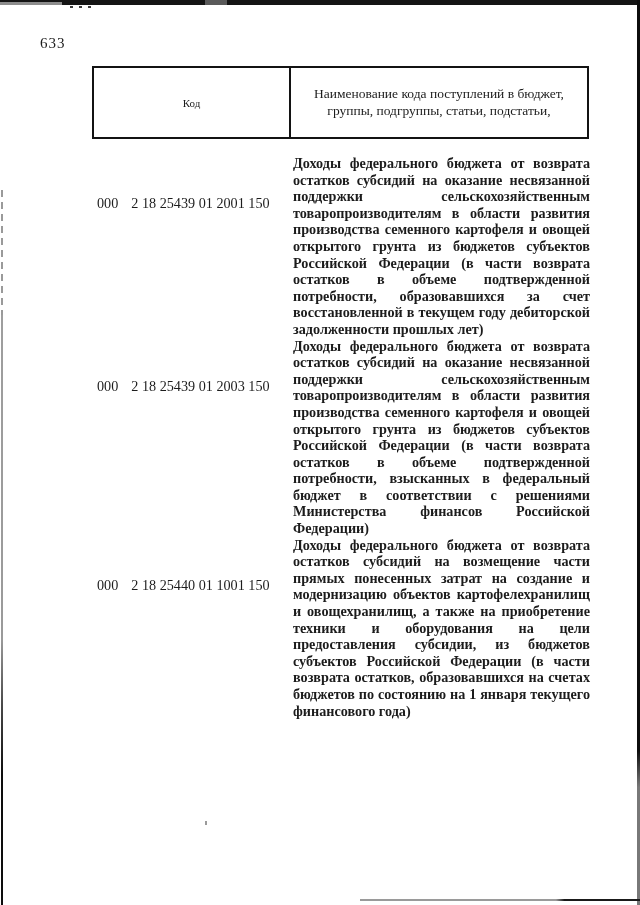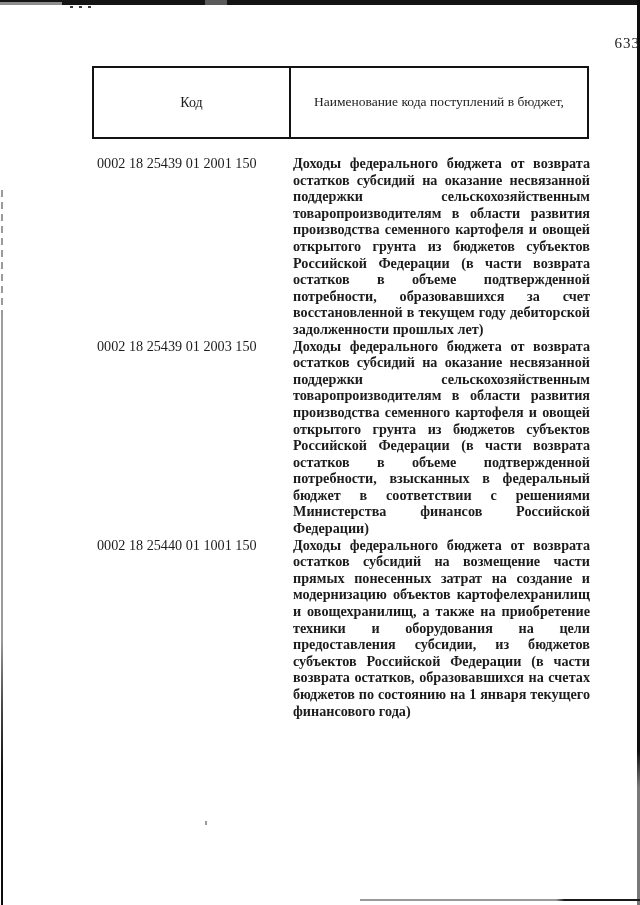--- a/index.html
+++ b/index.html
@@ -50,57 +50,58 @@
     background: linear-gradient(to right, #9a9a9a 0%, #9a9a9a 70%, #1a1a1a 73%, #1a1a1a 100%);
   }
   .scan-speck {
     position: absolute; left: 205px; top: 821px;
     width: 2px; height: 4px; background: #9a9a9a;
   }
 
   
   .page-number {
     position: absolute; top: 35px; left: 0;
-    width: 640px; box-sizing: border-box; padding-left: 28px;
-    text-align: right;
+    width: 640px; box-sizing: border-box; padding-left: 40px;
+    text-align: left;
     font-size: 15px; letter-spacing: 1px;
   }
 
   
   .table-header {
     position: absolute; left: 92px; top: 66px;
     width: 497px; height: 73px; box-sizing: border-box;
     border: 2px solid #131313;
     display: flex;
   }
   .th-code-cell {
     width: 197px; box-sizing: border-box; flex-shrink: 0;
     border-right: 2px solid #131313;
     display: flex; align-items: center; justify-content: center;
-    font-size: 14px;
+    font-size: 11px;
   }
   .th-name-cell {
     flex: 1;
     display: flex; flex-direction: column;
     align-items: center; justify-content: center;
     font-size: 13.5px; line-height: 16.6px;
     text-align: center;
     border-radius: 22px;
   }
 
   
   .rows {
     position: absolute; left: 97px; top: 155px;
     width: 493px;
   }
   .row { display: flex; font-size: 14.2px; line-height: 16.6px; }
   .row-code {
     width: 196px; flex-shrink: 0;
-    display: flex; align-items: flex-start;
+    display: flex; gap: 13px; align-items: flex-start;
     white-space: nowrap;
+    margin-top: 40px;
   }
   .row-name { flex: 1; text-align: justify; font-weight: bold; }
 </style>
 </head>
 <body>
 
 <div class="page">
 
   <div class="scan-top-bar"></div>
   <div class="scan-top-gray-left"></div>
@@ -113,20 +114,21 @@
   <div class="scan-right-line"></div>
   <div class="scan-bottom-line"></div>
   <div class="scan-speck"></div>
 
   <div class="page-number">633</div>
 
   <div class="table-header">
     <div class="th-code-cell">Код</div>
     <div class="th-name-cell">
       <div>Наименование кода поступлений в бюджет,</div>
+      <div>группы, подгруппы, статьи, подстатьи,</div>
     </div>
   </div>
 
   <div class="rows">
 
     <div class="row">
       <div class="row-code">
         <span>000</span>
         <span>2 18 25439 01 2001 150</span>
       </div>

